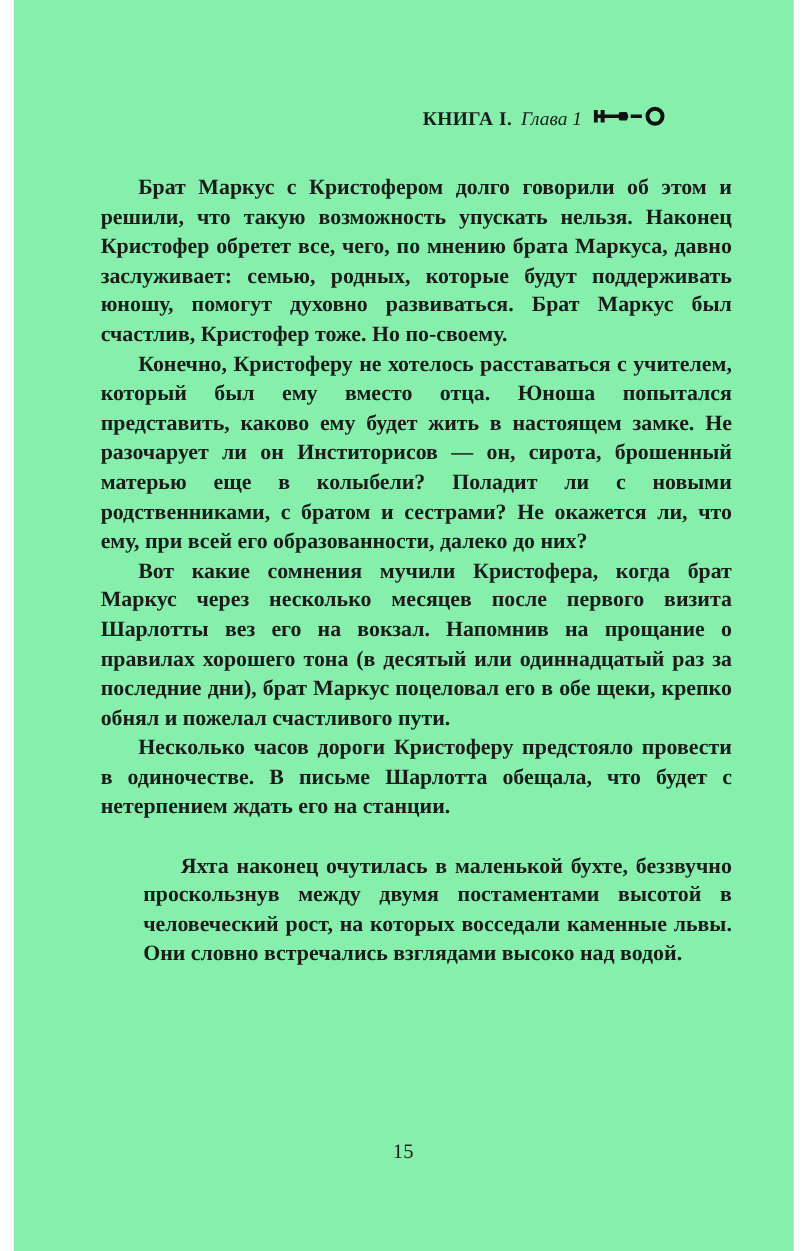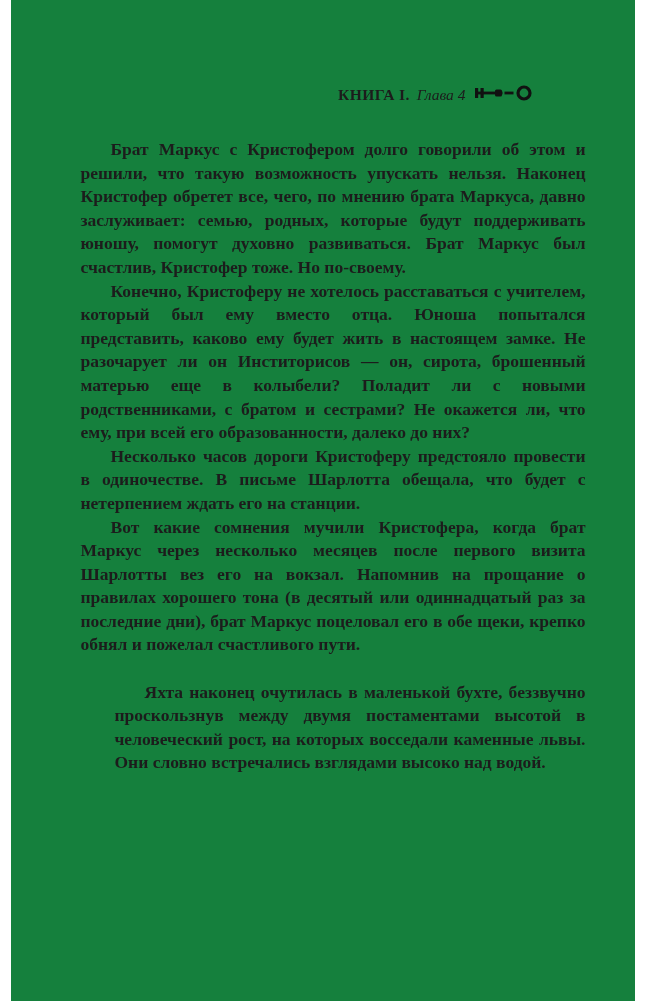--- a/index.html
+++ b/index.html
@@ -2,21 +2,21 @@
 <html lang="ru"><head>
 <meta charset="utf-8">
 <style>
   * { margin: 0; padding: 0; box-sizing: border-box; }
   html, body { background: #ffffff; }
   .page {
     position: relative;
     width: 624px;
     height: 1001px;
     margin: 0 auto;
-    background: #15803d;
+    background: #86efac;
     font-family: "Liberation Serif", "DejaVu Serif", serif;
     color: #1c1c1c;
     overflow: hidden;
   }
   .running-head {
     position: absolute;
     top: 84px;
     right: 102px;
     display: flex;
     align-items: center;
@@ -65,37 +65,38 @@
     color: #1c1c1c;
   }
 </style>
 </head>
 <body>
 
 <div class="page">
 
   <div class="running-head">
     <span class="book-label">КНИГА I.</span>
-    <span class="chapter-label">Глава 4</span>
+    <span class="chapter-label">Глава 1</span>
     <span class="key-icon">
       <svg width="58" height="18" viewBox="0 0 58 18" aria-hidden="true">
         <g fill="#111111" stroke="none">
           <rect x="0" y="4" width="3.2" height="10"></rect>
           <rect x="5.5" y="4" width="3.2" height="10"></rect>
           <rect x="1.5" y="7.6" width="26" height="2.8"></rect>
           <rect x="29.5" y="7.6" width="9" height="2.8"></rect>
           <rect x="20" y="5.6" width="7" height="6.8" rx="1.5"></rect>
         </g>
         <circle cx="49" cy="9" r="6" fill="none" stroke="#111111" stroke-width="3.2"></circle>
       </svg>
     </span>
   </div>
 
   <div class="body-text">
     <p>Брат Маркус с Кристофером долго говорили об этом и решили, что такую возможность упускать нельзя. Наконец Кристофер обретет все, чего, по мнению брата Маркуса, давно заслуживает: семью, родных, которые будут поддерживать юношу, помогут духовно развиваться. Брат Маркус был счастлив, Кристофер тоже. Но по-своему.</p>
     <p>Конечно, Кристоферу не хотелось расставаться с учителем, который был ему вместо отца. Юноша попытался представить, каково ему будет жить в настоящем замке. Не разочарует ли он Инститорисов — он, сирота, брошенный матерью еще в колыбели? Поладит ли с новыми родственниками, с братом и сестрами? Не окажется ли, что ему, при всей его образованности, далеко до них?</p>
+    <p>Вот какие сомнения мучили Кристофера, когда брат Маркус через несколько месяцев после первого визита Шарлотты вез его на вокзал. Напомнив на прощание о правилах хорошего тона (в десятый или одиннадцатый раз за последние дни), брат Маркус поцеловал его в обе щеки, крепко обнял и пожелал счастливого пути.</p>
     <p>Несколько часов дороги Кристоферу предстояло провести в одиночестве. В письме Шарлотта обещала, что будет с нетерпением ждать его на станции.</p>
-    <p>Вот какие сомнения мучили Кристофера, когда брат Маркус через несколько месяцев после первого визита Шарлотты вез его на вокзал. Напомнив на прощание о правилах хорошего тона (в десятый или одиннадцатый раз за последние дни), брат Маркус поцеловал его в обе щеки, крепко обнял и пожелал счастливого пути.</p>
     <p class="scene-break">Яхта наконец очутилась в маленькой бухте, беззвучно проскользнув между двумя постаментами высотой в человеческий рост, на которых восседали каменные львы. Они словно встречались взглядами высоко над водой.</p>
   </div>
 
+  <div class="page-number">15</div>
 
 </div>
 
 </body></html>

